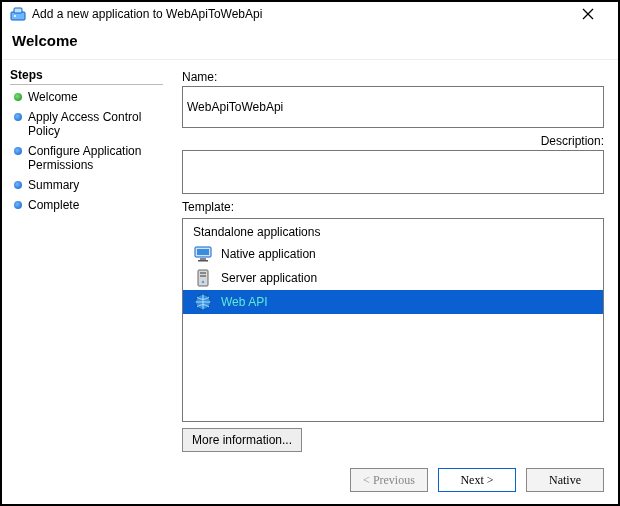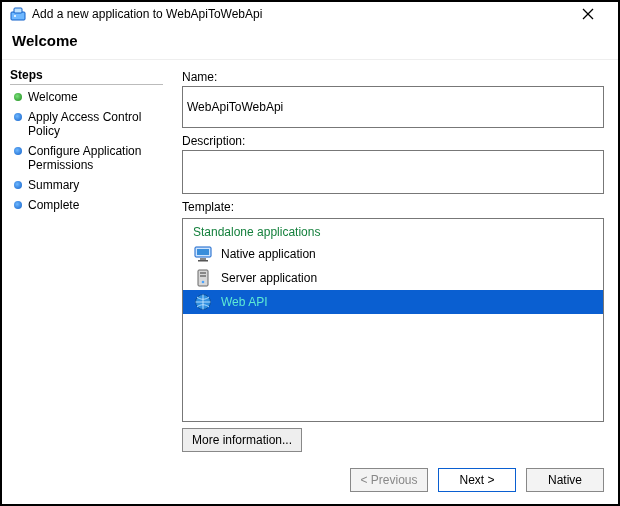--- a/index.html
+++ b/index.html
@@ -16,27 +16,27 @@
   .sidebar-title { font-weight:bold; font-size:12px; margin-bottom:2px; border-bottom:1px solid #bbb; padding-bottom:2px;}
   .step { display:flex; align-items:flex-start; gap:6px; padding:3px 0 3px 4px; font-size:12px; line-height:14px;}
   .bullet { width:8px; height:8px; border-radius:50%; margin-top:3px; flex-shrink:0; }
   .bullet.active { background: radial-gradient(circle at 40% 40%, #7be07b, #1a8a1a); }
   .bullet.pending { background: radial-gradient(circle at 40% 40%, #6fb8ff, #1160c9); }
   .main { flex:1; padding:8px 14px 0 10px; display:flex; flex-direction:column; }
   .form-label { font-size:12px; margin-top:2px; margin-bottom:2px; }
   .text-input { width:100%; height:22px; border:1px solid #777; padding:20px 4px; font-size:12px; }
   .desc-box { width:100%; height:44px; border:1px solid #777; padding:4px; font-size:12px; resize:none; }
   .template-box { flex:1; border:1px solid #777; margin-top:2px; padding:6px 0 0 0; display:flex; flex-direction:column; overflow:hidden;}
-  .group-header { color:#15803d; font-size:12px; padding:0 10px 3px 10px; }
+  .group-header { color:#000000; font-size:12px; padding:0 10px 3px 10px; }
   .tmpl-row { display:flex; align-items:center; gap:8px; padding:2px 10px; height:24px; }
   .tmpl-row.selected { background:#0a5fd1; color:#5eead4; }
   .tmpl-icon { width:20px; height:18px; display:flex; align-items:center; justify-content:center; flex-shrink:0;}
   .moreinfo { margin-top:6px; margin-bottom:6px; width:120px; height:24px; border:1px solid #888; background:#eee; font-size:12px; text-align:center; line-height:22px;}
   .footer { display:flex; justify-content:flex-end; gap:10px; padding:10px 14px 12px 0; }
-  .btn { min-width:78px; height:24px; border:1px solid #888; background:#f3f3f3; font-size:12px; line-height:22px; text-align:center; padding:0 2px;}
+  .btn { min-width:78px; height:24px; border:1px solid #888; background:#f3f3f3; font-size:12px; line-height:22px; text-align:center; padding:0 2px;font-family:Liberation Serif, serif;}
   .btn.primary { border:1.5px solid #0a5fd1; background:#fff; }
   .btn.disabled { color:#888; }
   svg { display:block; }
 </style>
 </head>
 <body>
 
 <div class="frame">
 
   <div class="titlebar">
@@ -84,21 +84,21 @@
             <div class="bullet pending"></div>
             <div>Complete</div>
           </div>
         </div>
     </div>
 
     <div class="main">
       <div class="form-label">Name:</div>
       <input class="text-input" type="text" value="WebApiToWebApi" style="">
 
-      <div class="form-label" style="margin-top:6px;">Description:</div>
+      <div class="form-label" style="margin-top:6px;text-align:right;">Description:</div>
       <textarea class="desc-box" style=""></textarea>
 
       <div class="form-label" style="margin-top:6px;">Template:</div>
       <div class="template-box">
         <div class="group-header">Standalone applications</div>
         <div id="template-rows">
             <div class="tmpl-row">
               <span class="tmpl-icon">
                 <svg width="20" height="18" viewBox="0 0 20 18">
                   <rect x="2" y="2" width="16" height="10" rx="1" fill="#cfe5ff" stroke="#1160c9"></rect>

